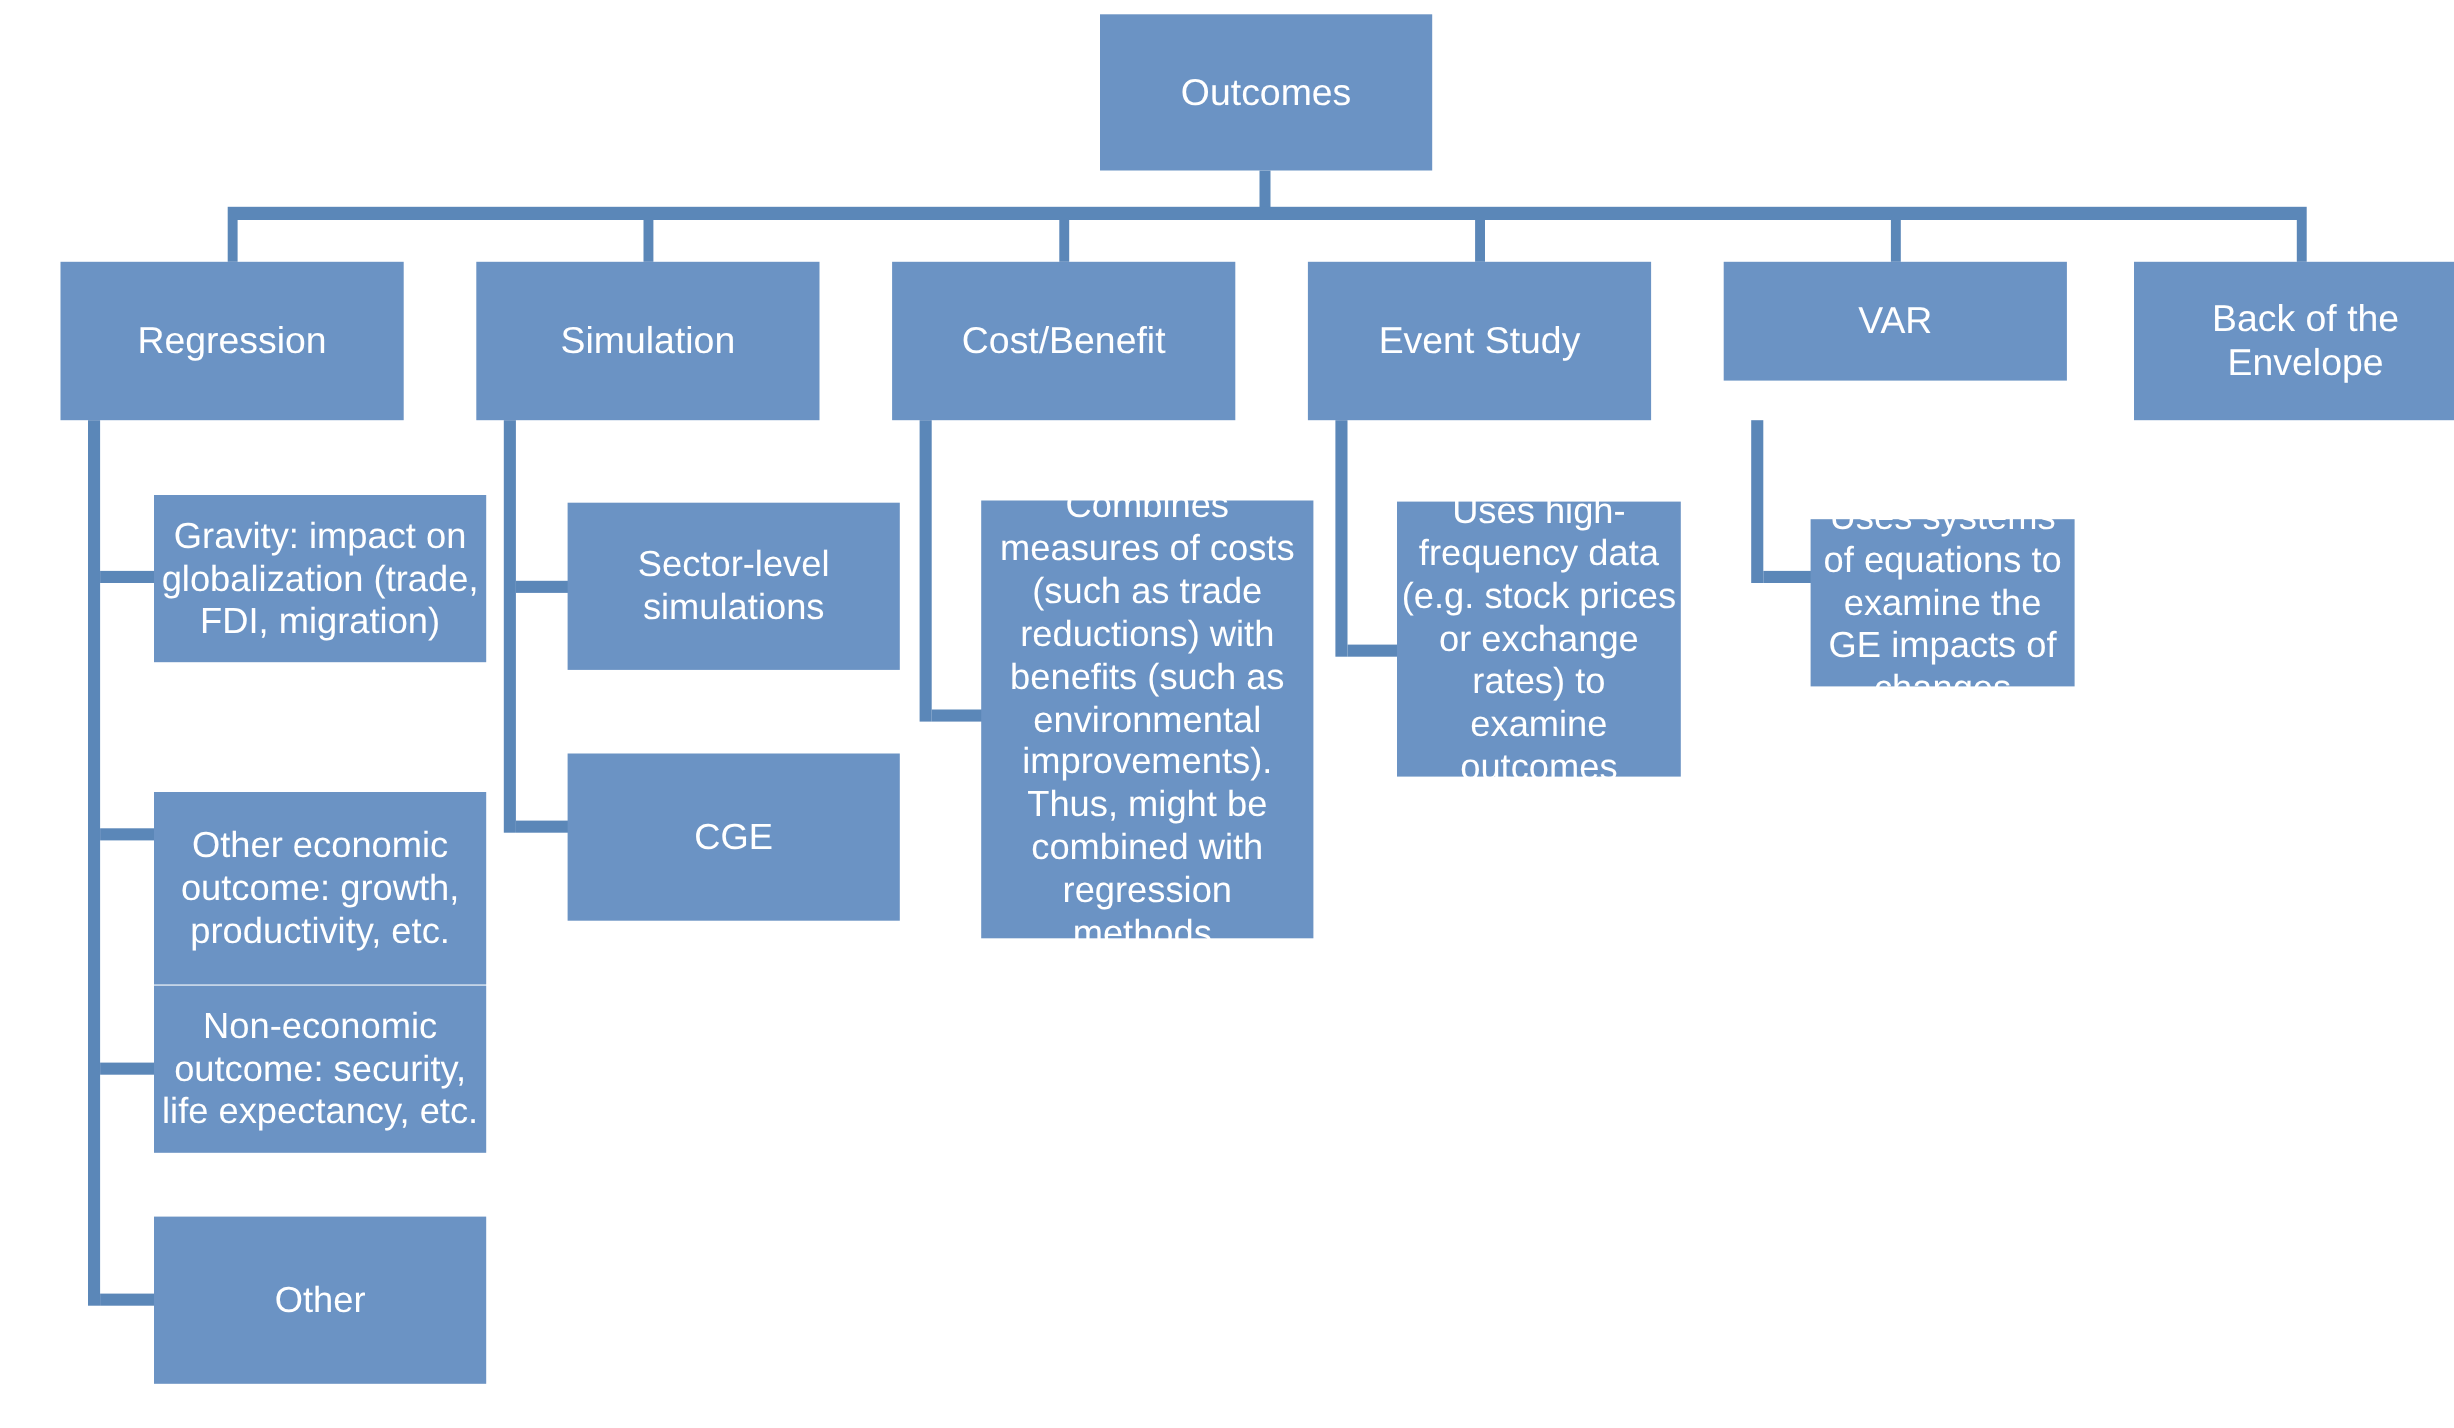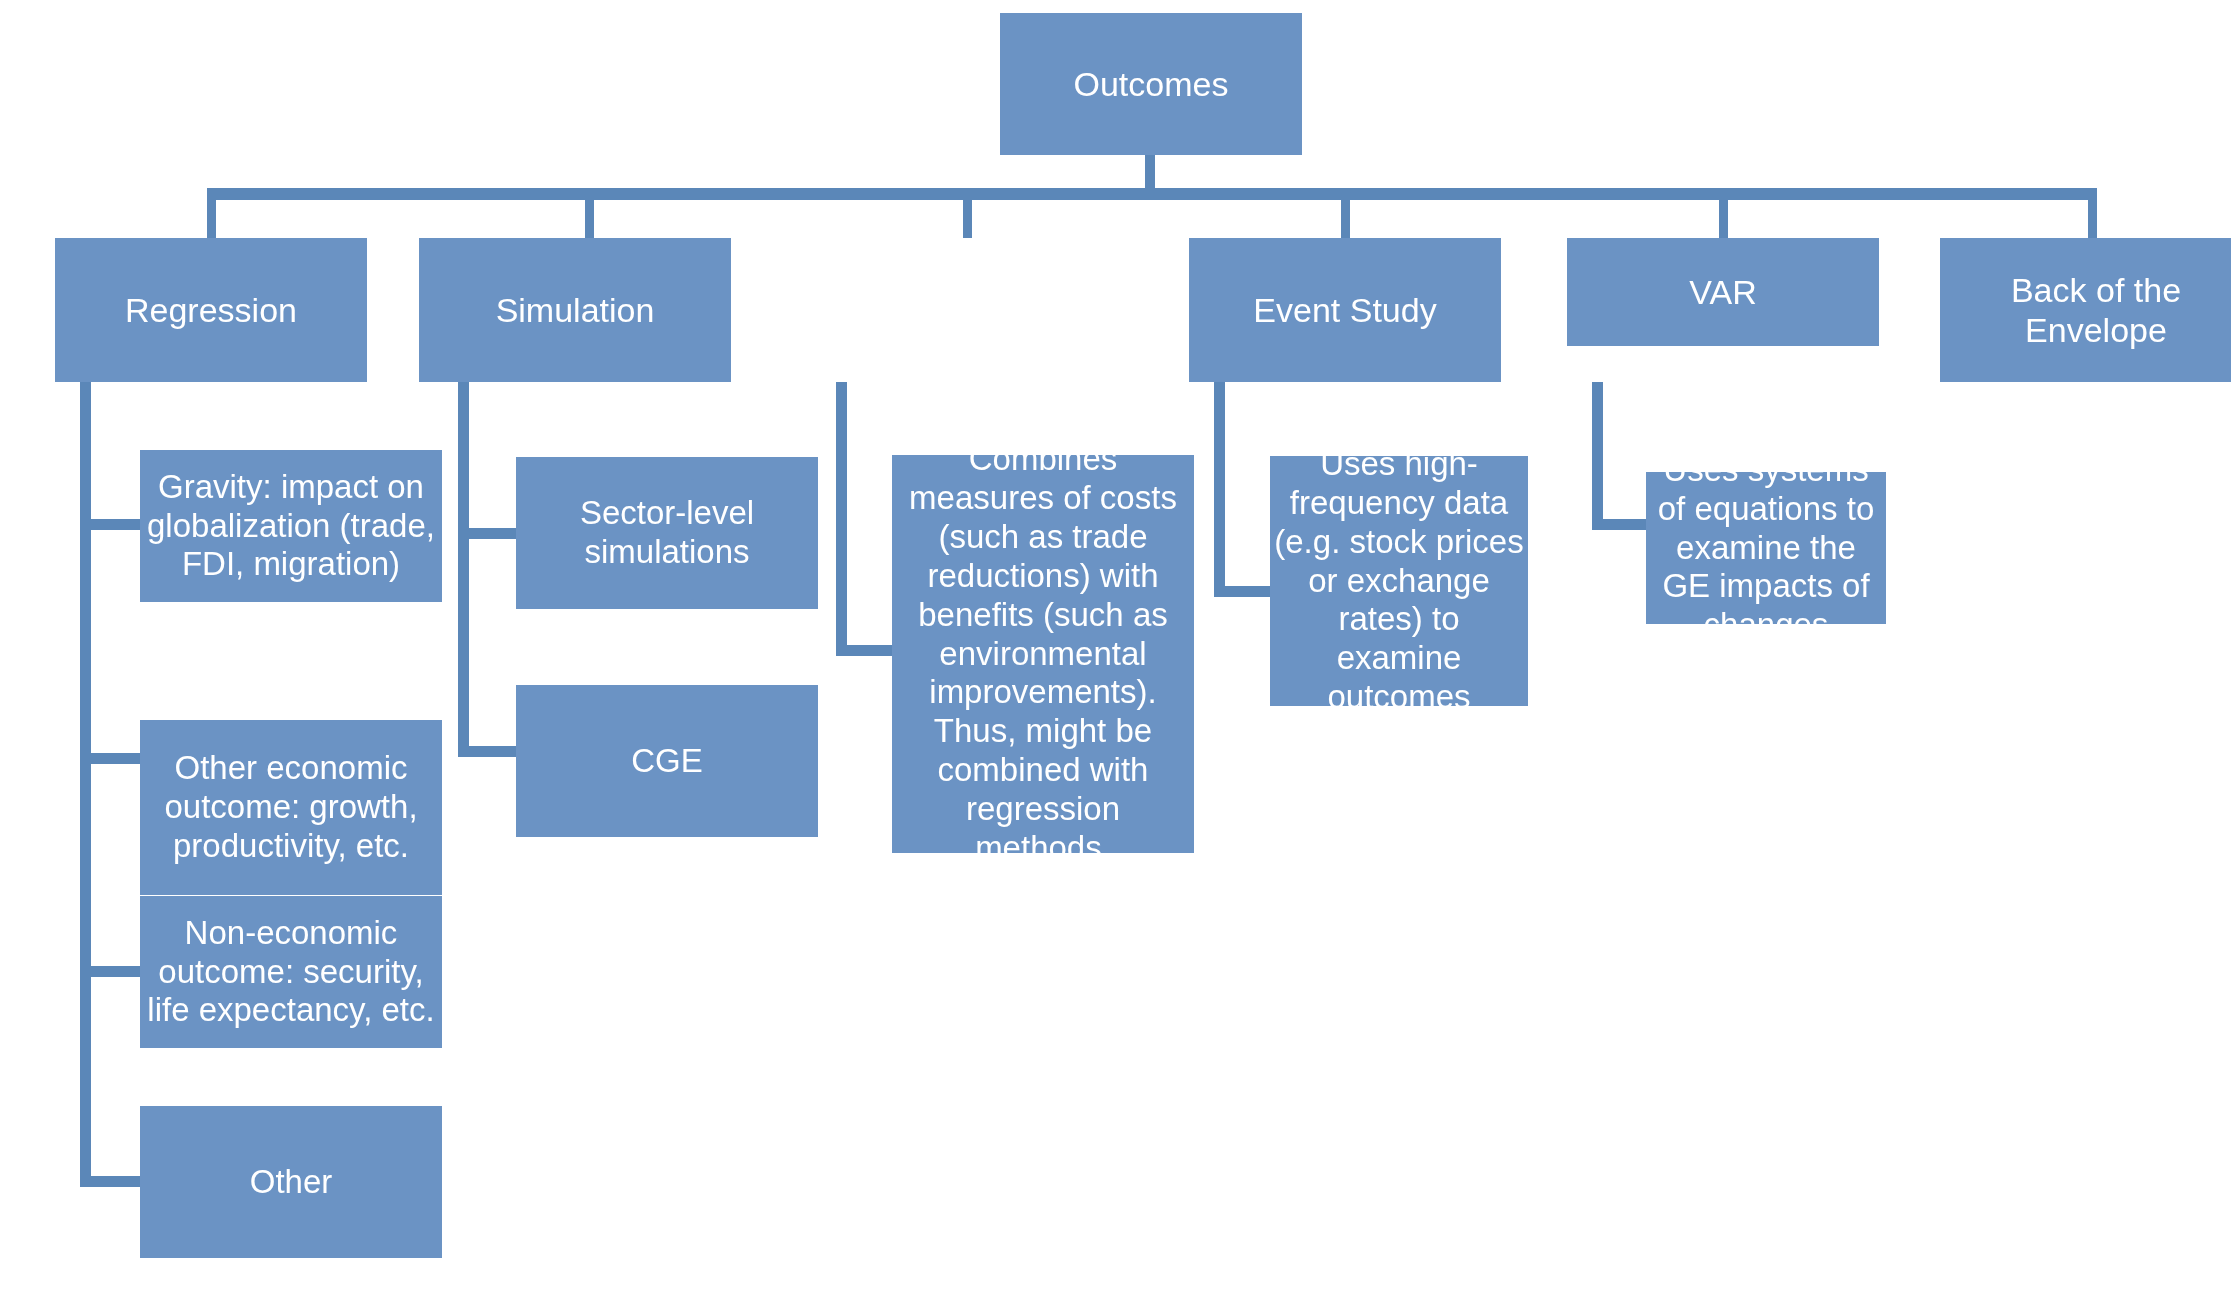--- a/index.html
+++ b/index.html
@@ -59,22 +59,25 @@
   <div class="conn" style="left:175px; top:200px; width:9px; height:38px;"></div>
   <div class="conn" style="left:553px; top:200px; width:9px; height:38px;"></div>
   <div class="conn" style="left:931px; top:200px; width:9px; height:38px;"></div>
   <div class="conn" style="left:1309px; top:200px; width:9px; height:38px;"></div>
   <div class="conn" style="left:1687px; top:200px; width:9px; height:38px;"></div>
   <div class="conn" style="left:2056px; top:200px; width:9px; height:38px;"></div>
 
   <div class="node level2-node" style="left:23px; top:238px; width:312px; height:144px;">
     <span>Regression</span>
   </div>
-  <div class="node level2-node" style="left:387px; top:238px; width:312px; height:144px;">
+  <div class="node level2-node" style="left:401px; top:238px; width:312px; height:144px;">
     <span>Simulation</span>
+  </div>
+  <div class="node level2-node" style="left:779px; top:238px; width:312px; height:144px;">
+    <span>Cost/Benefit</span>
   </div>
   <div class="node level2-node" style="left:1157px; top:238px; width:312px; height:144px;">
     <span>Event Study</span>
   </div>
   <div class="node level2-node" style="left:1535px; top:238px; width:312px; height:108px;">
     <span>VAR</span>
   </div>
   <div class="node level2-node" style="left:1908px; top:238px; width:312px; height:144px;">
     <span>Back of the Envelope</span>
   </div>

